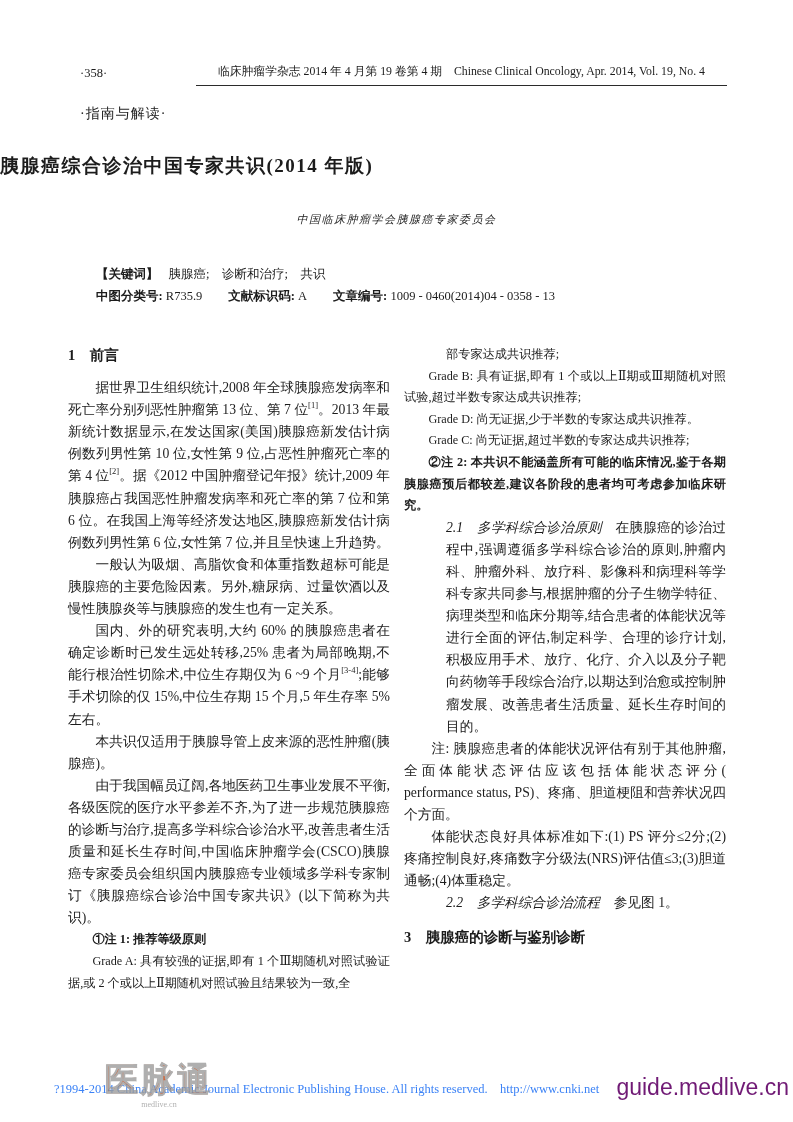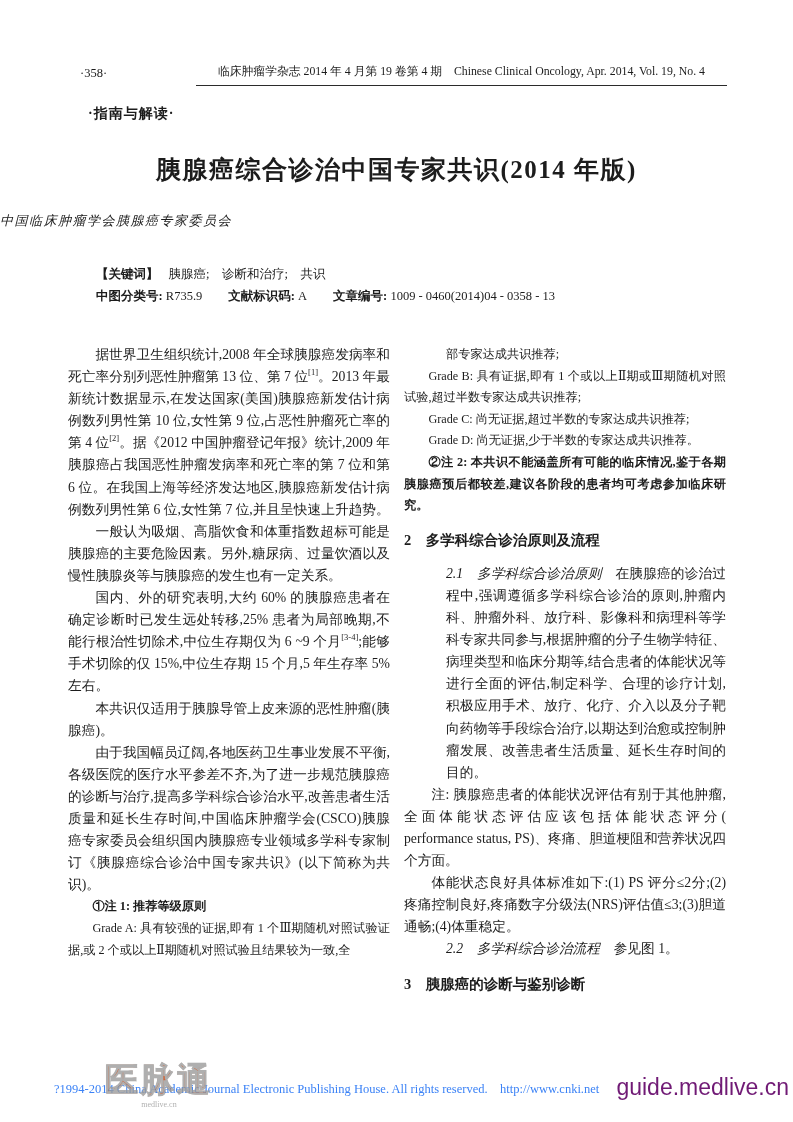--- a/index.html
+++ b/index.html
@@ -5,23 +5,23 @@
   html,body { margin:0; padding:0; background:#ffffff; }
   .page {
     position:relative; width:793px; height:1122px; background:#ffffff;
     font-family:"Liberation Serif","DejaVu Serif",serif; color:#1c1c1c;
     overflow:hidden;
   }
   
   .header { position:absolute; top:64px; left:68px; right:66px; display:flex; align-items:flex-end; }
   .pageno { width:116px; font-size:12.5px; padding-left:12px; padding-bottom:5px; }
   .journal { flex:1; text-align:center; font-size:11.8px; border-bottom:1.4px solid #2b2b2b; padding-bottom:5px; white-space:nowrap; }
-  .column-label { position:absolute; top:105px; left:88px; font-size:14px; font-weight:bold; letter-spacing:1px;text-align:right; }
-  .title { position:absolute; top:153px; left:0; width:100%; text-align:center; font-size:25px; font-weight:bold; letter-spacing:1.5px; }
-  .author { position:absolute; top:212px; left:0; width:100%; font-size:13px; font-style:italic; letter-spacing:1.5px; }
+  .column-label { position:absolute; top:105px; left:80px; font-size:14px; font-weight:normal; letter-spacing:1px;text-align:right; }
+  .title { position:absolute; top:153px; left:0; width:100%; font-size:19px; font-weight:bold; letter-spacing:1.5px; }
+  .author { position:absolute; top:212px; left:0; width:100%; text-align:center; font-size:11px; font-style:italic; letter-spacing:1.5px; }
   
   .meta { position:absolute; top:263px; left:96px; right:60px; font-size:12.5px; line-height:22px; }
   .meta .b { font-weight:bold; }
   .meta .gap { display:inline-block; width:26px; }
   .meta .sgap { display:inline-block; width:10px; }
   
   .body { position:absolute; top:344px; left:68px; width:658px; display:flex; gap:14px; }
   .col { width:322px; font-size:13.7px; line-height:22.1px; text-align:justify; }
   .col p { margin:0; text-indent:2em; }
   .col p.flush { text-indent:0;margin-left:42px; }
@@ -55,36 +55,36 @@
   <div class="author">中国临床肿瘤学会胰腺癌专家委员会</div>
 
   <div class="meta">
     <div><span class="b">【关键词】</span><span class="sgap"></span><span>胰腺癌;　诊断和治疗;　共识</span></div>
     <div><span class="b">中图分类号:</span> <span>R735.9</span><span class="gap"></span><span class="b">文献标识码:</span> <span>A</span><span class="gap"></span><span class="b">文章编号:</span> <span>1009 - 0460(2014)04 - 0358 - 13</span></div>
   </div>
 
   <div class="body">
 
     <div class="col">
+      <h3 class="sec">1　前言</h3>
       <p><span>据世界卫生组织统计,2008 年全球胰腺癌发病率和死亡率分别列恶性肿瘤第 13 位、第 7 位</span><sup>[1]</sup><span>。2013 年最新统计数据显示,在发达国家(美国)胰腺癌新发估计病例数列男性第 10 位,女性第 9 位,占恶性肿瘤死亡率的第 4 位</span><sup>[2]</sup><span>。据《2012 中国肿瘤登记年报》统计,2009 年胰腺癌占我国恶性肿瘤发病率和死亡率的第 7 位和第 6 位。在我国上海等经济发达地区,胰腺癌新发估计病例数列男性第 6 位,女性第 7 位,并且呈快速上升趋势。</span></p>
       <p>一般认为吸烟、高脂饮食和体重指数超标可能是胰腺癌的主要危险因素。另外,糖尿病、过量饮酒以及慢性胰腺炎等与胰腺癌的发生也有一定关系。</p>
       <p><span>国内、外的研究表明,大约 60% 的胰腺癌患者在确定诊断时已发生远处转移,25% 患者为局部晚期,不能行根治性切除术,中位生存期仅为 6 ~9 个月</span><sup>[3-4]</sup><span>;能够手术切除的仅 15%,中位生存期 15 个月,5 年生存率 5% 左右。</span></p>
       <p>本共识仅适用于胰腺导管上皮来源的恶性肿瘤(胰腺癌)。</p>
       <p>由于我国幅员辽阔,各地医药卫生事业发展不平衡,各级医院的医疗水平参差不齐,为了进一步规范胰腺癌的诊断与治疗,提高多学科综合诊治水平,改善患者生活质量和延长生存时间,中国临床肿瘤学会(CSCO)胰腺癌专家委员会组织国内胰腺癌专业领域多学科专家制订《胰腺癌综合诊治中国专家共识》(以下简称为共识)。</p>
       <p class="small bold">①注 1: 推荐等级原则</p>
       <p class="small">Grade A: 具有较强的证据,即有 1 个Ⅲ期随机对照试验证据,或 2 个或以上Ⅱ期随机对照试验且结果较为一致,全</p>
     </div>
 
     <div class="col">
       <p class="small flush">部专家达成共识推荐;</p>
       <p class="small">Grade B: 具有证据,即有 1 个或以上Ⅱ期或Ⅲ期随机对照试验,超过半数专家达成共识推荐;</p>
+      <p class="small">Grade D: 尚无证据,少于半数的专家达成共识推荐。</p>
       <p class="small">Grade C: 尚无证据,超过半数的专家达成共识推荐;</p>
-      <p class="small">Grade D: 尚无证据,少于半数的专家达成共识推荐。</p>
       <p class="small bold">②注 2: 本共识不能涵盖所有可能的临床情况,鉴于各期胰腺癌预后都较差,建议各阶段的患者均可考虑参加临床研究。</p>
-      <h3 class="sec mid">2　多学科综合诊治原则及流程</h3>
       <p class="flush"><span class="kai">2.1　多学科综合诊治原则</span>　<span>在胰腺癌的诊治过程中,强调遵循多学科综合诊治的原则,肿瘤内科、肿瘤外科、放疗科、影像科和病理科等学科专家共同参与,根据肿瘤的分子生物学特征、病理类型和临床分期等,结合患者的体能状况等进行全面的评估,制定科学、合理的诊疗计划,积极应用手术、放疗、化疗、介入以及分子靶向药物等手段综合治疗,以期达到治愈或控制肿瘤发展、改善患者生活质量、延长生存时间的目的。</span></p>
       <p>注: 胰腺癌患者的体能状况评估有别于其他肿瘤,全面体能状态评估应该包括体能状态评分( performance status, PS)、疼痛、胆道梗阻和营养状况四个方面。</p>
       <p>体能状态良好具体标准如下:(1) PS 评分≤2分;(2)疼痛控制良好,疼痛数字分级法(NRS)评估值≤3;(3)胆道通畅;(4)体重稳定。</p>
       <p class="flush"><span class="kai">2.2　多学科综合诊治流程</span>　<span>参见图 1。</span></p>
       <h3 class="sec mid">3　胰腺癌的诊断与鉴别诊断</h3>
     </div>
 
   </div>
 
   <div class="f-copy">?1994-2014 China Academic Journal Electronic Publishing House. All rights reserved.    http://www.cnki.net</div>

